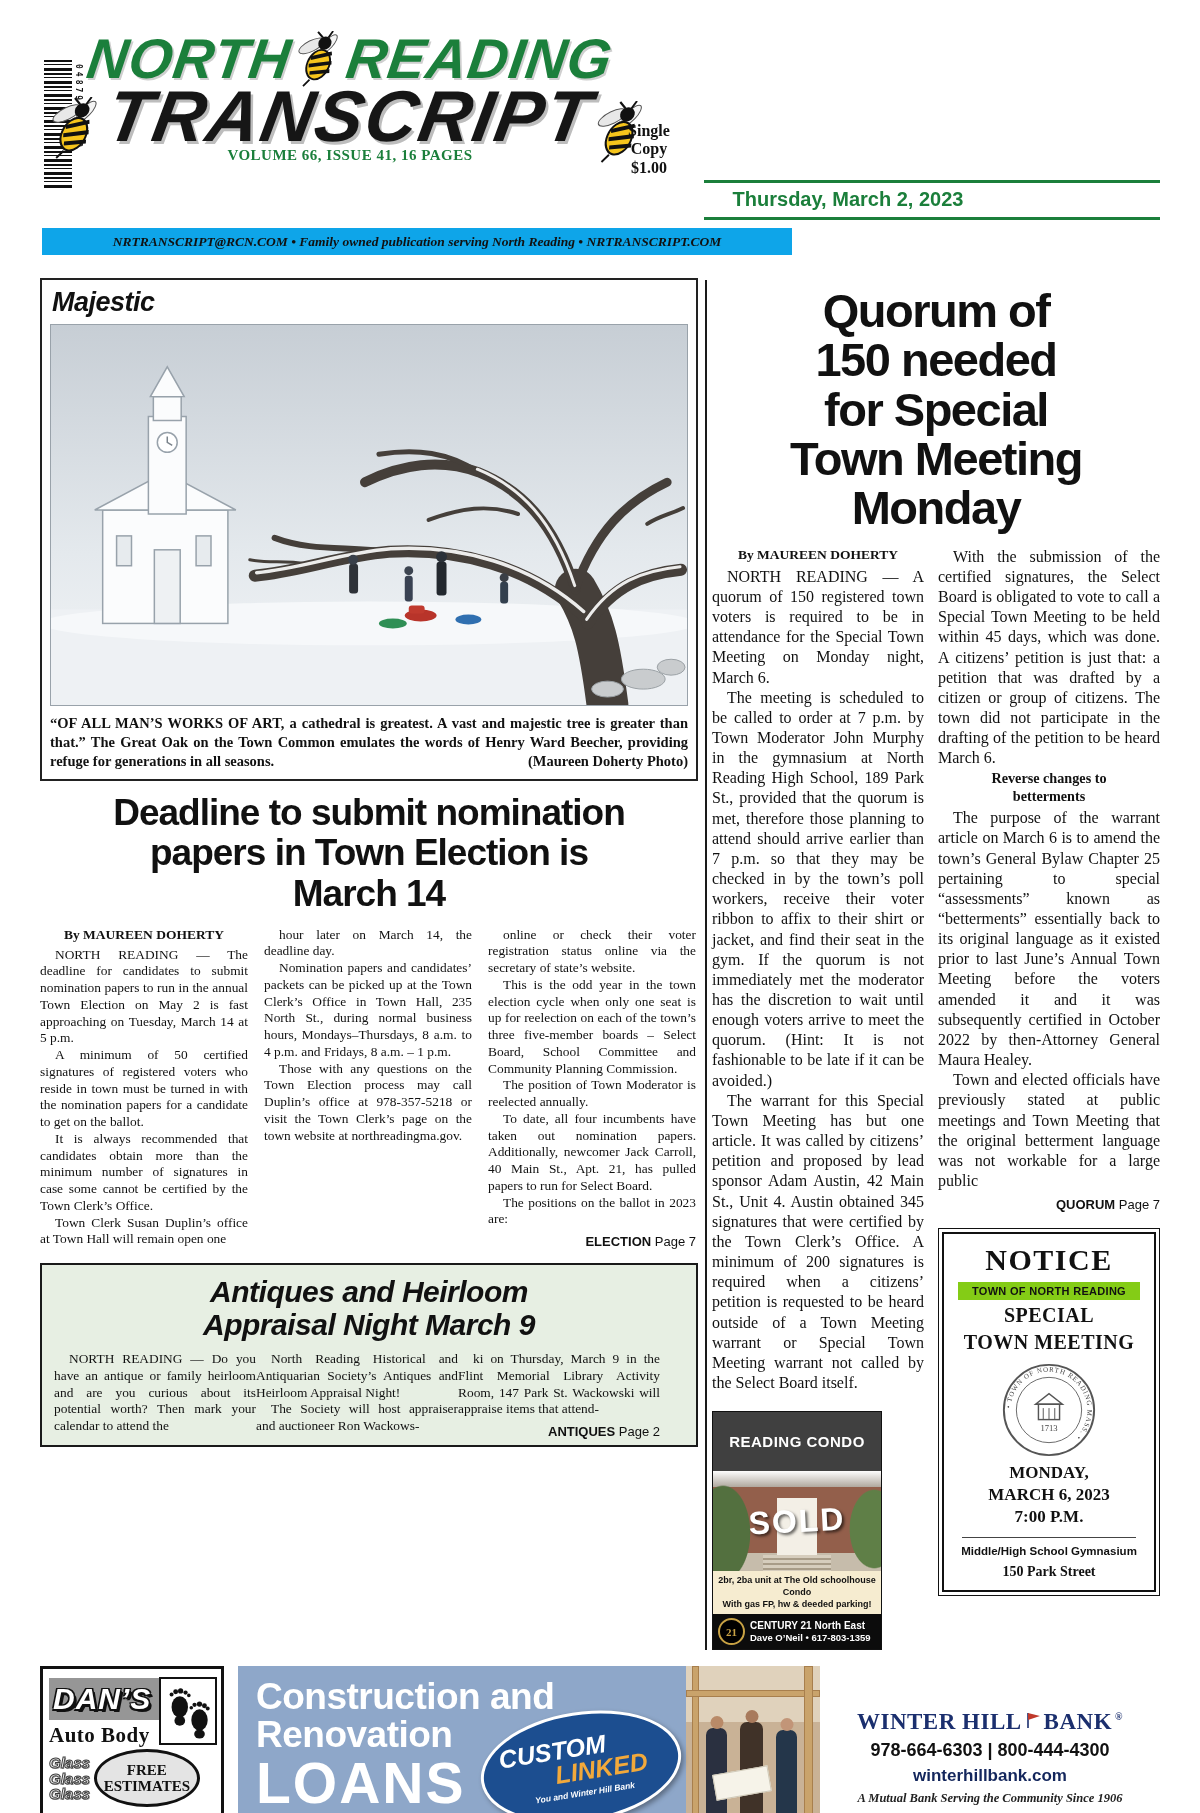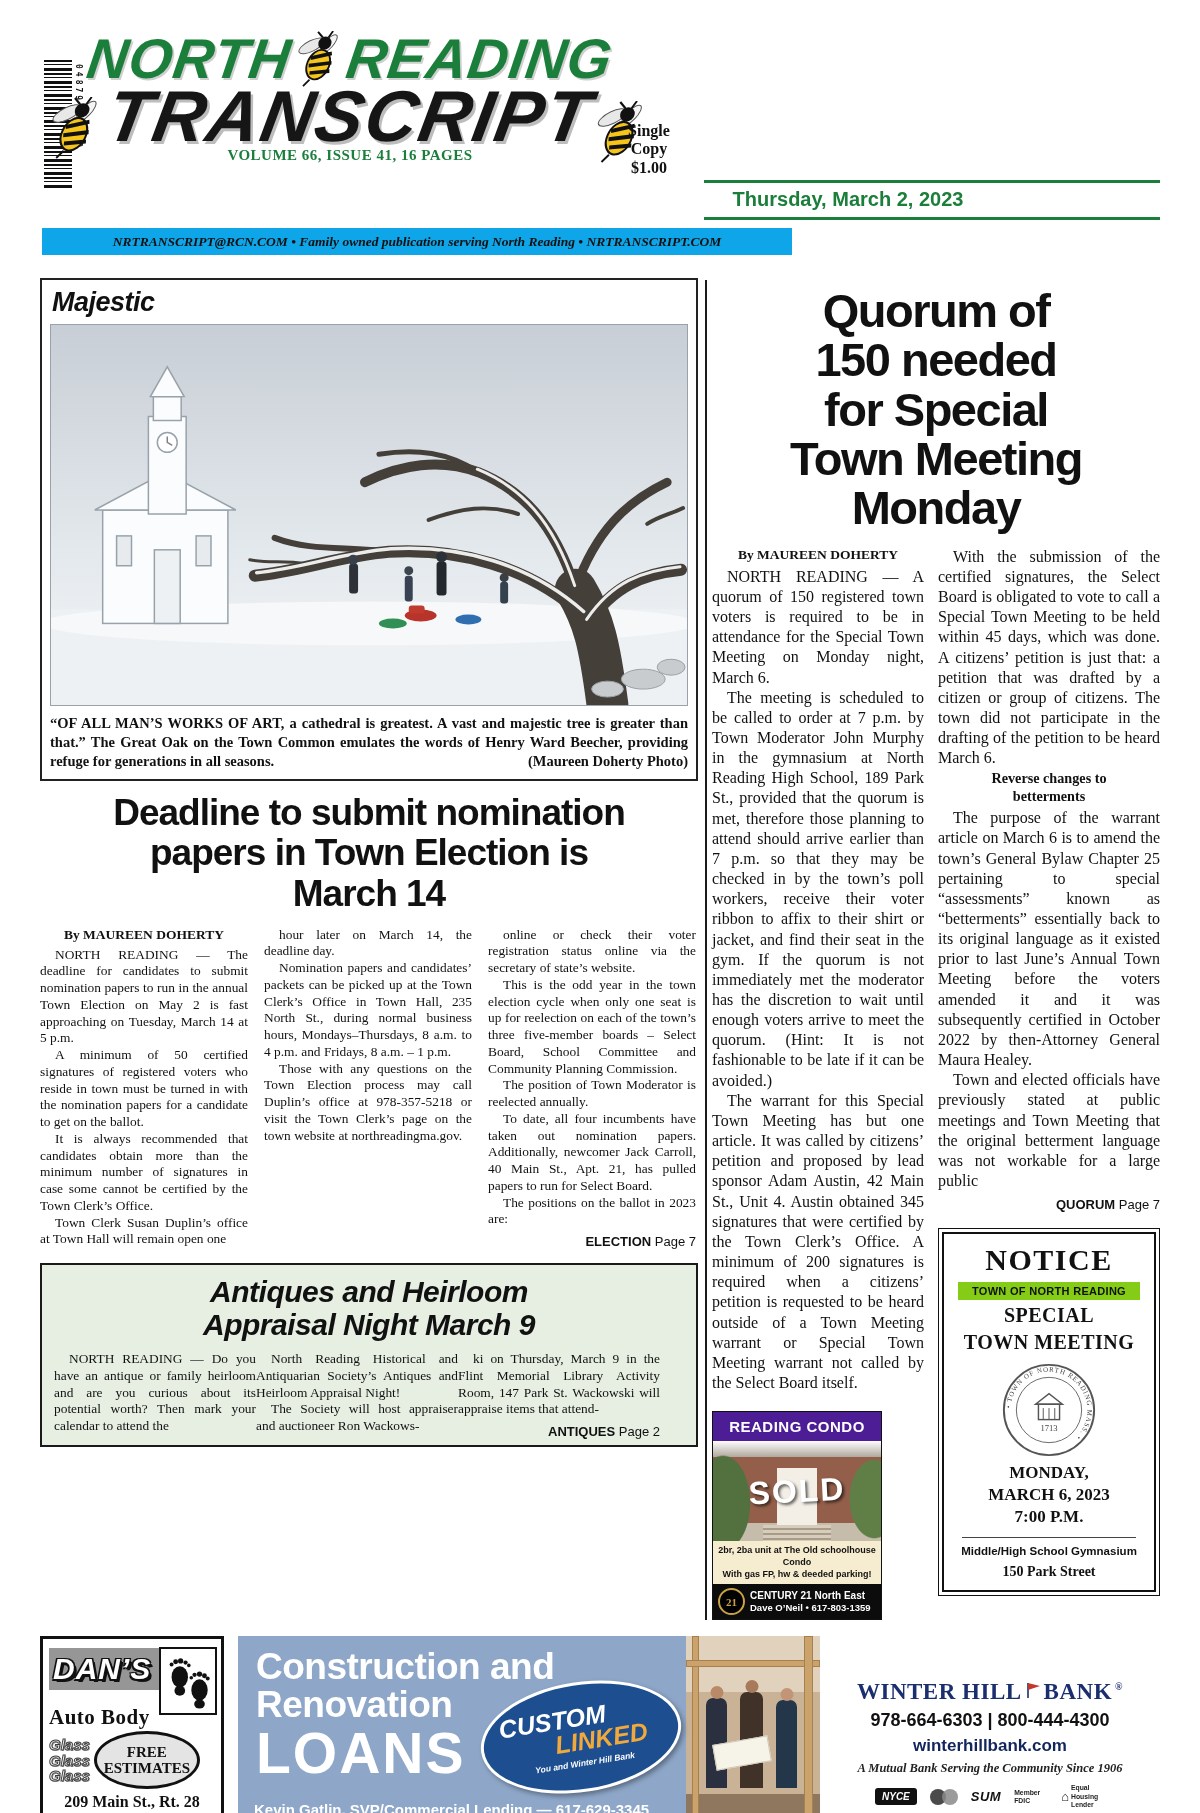--- a/index.html
+++ b/index.html
@@ -73,22 +73,22 @@
   .quorum-headline{margin-top:8px}
   .quorum-headline div{font:700 47px/1.05 "Liberation Sans",sans-serif;letter-spacing:-1.5px;text-align:center}
   .quorum-cols{gap:14px;margin-top:14px}
   .q-col1{width:212px;flex:none}
   .q-col2{flex:1;min-width:0}
   .quorum-cols p.body{font-size:16px;line-height:1.26}
   .subhead{font:700 14.2px/1.26 "Liberation Serif",serif;text-align:center;margin:2px 0}
 
   
   .condo{width:170px;border:1px solid #111;margin-top:18px;background:#fff}
-  .condo-header{background:#4c1d95;color:#fff;text-align:center;
-    font:700 15px "Liberation Sans",sans-serif;padding:6px 0;letter-spacing:.5px}
+  .condo-header{background:#404040;color:#fff;text-align:center;
+    font:700 15px "Liberation Sans",sans-serif;padding:21px 0;letter-spacing:.5px}
   .condo-photo{position:relative;height:100px;overflow:hidden;
     background:
       radial-gradient(46px 80px at 6% 62%,#53703f 0 58%,rgba(0,0,0,0) 60%),
       radial-gradient(44px 70px at 96% 58%,#5f7f47 0 55%,rgba(0,0,0,0) 57%),
       linear-gradient(#f3efe6 0 0) 50% 64%/40px 58px no-repeat,
       linear-gradient(180deg,#b4aca906 0,#b0a89e 16%,#935f4b 16% 82%,#c6bcab 82%)}
   .condo-steps{position:absolute;left:30%;bottom:0;width:40%;height:16px;
     background:repeating-linear-gradient(180deg,#d6cdbd 0 3px,#a89c88 3px 5px)}
   .condo-sold{position:absolute;inset:0;display:flex;align-items:center;justify-content:center;
     font:900 32px "Liberation Sans",sans-serif;color:#fff;letter-spacing:2px;
@@ -114,21 +114,21 @@
   .notice-addr{font:700 14px "Liberation Serif",serif;margin-top:7px}
 
   
   .footer{display:flex;gap:14px;padding:0 40px;margin-top:16px}
   .dans{width:184px;height:214px;border:3px solid #111;background:#fff;padding:4px 6px;flex:none;position:relative}
   .dans-bar{background:#969696;height:42px;margin-top:5px;display:flex;align-items:center;padding-left:4px}
   .dans-name{font:italic 900 30px "Liberation Sans",sans-serif;color:#fff;letter-spacing:1px;
     text-shadow:-1.5px -1.5px 0 #111,1.5px -1.5px 0 #111,-1.5px 1.5px 0 #111,1.5px 1.5px 0 #111,3px 3px 0 #111}
   .dans-feet{position:absolute;right:4px;top:8px;width:58px;height:68px;background:#fff;border:2.5px solid #111;z-index:2;
     display:flex;align-items:center;justify-content:center}
-  .dans-sub{font:900 21px "Liberation Serif",serif;margin-top:15px;letter-spacing:.5px}
+  .dans-sub{font:900 21px "Liberation Serif",serif;margin-top:3px;letter-spacing:.5px}
   .dans-mid{display:flex;align-items:center;margin-top:1px}
   .glass div{font:italic 900 15px/1.02 "Liberation Sans",sans-serif;color:#f0f0f0;
     -webkit-text-stroke:1px #3c3c3c;text-shadow:1px 1px 0 #9c9c9c}
   .free-oval{margin-left:4px;border:3px solid #111;border-radius:50%;background:#e4e4e4;
     width:106px;height:58px;display:flex;flex-direction:column;align-items:center;justify-content:center;
     font:700 15px/1.1 "Liberation Serif",serif}
   .dans-addr{font:700 16px/1.15 "Liberation Serif",serif;text-align:center;margin-top:4px}
   .dans-phone{font:700 24px "Liberation Serif",serif;text-align:center;margin-top:1px;letter-spacing:.5px}
   .dans-rs{font:12px "Liberation Serif",serif;margin-top:1px}
 

